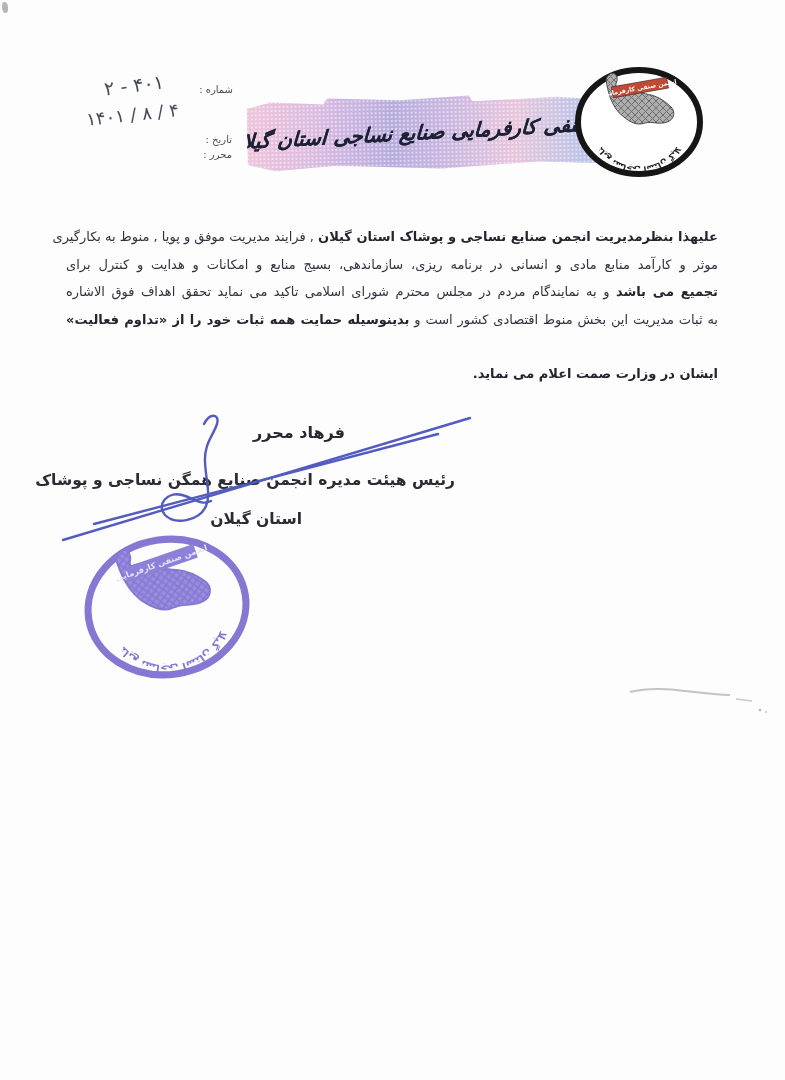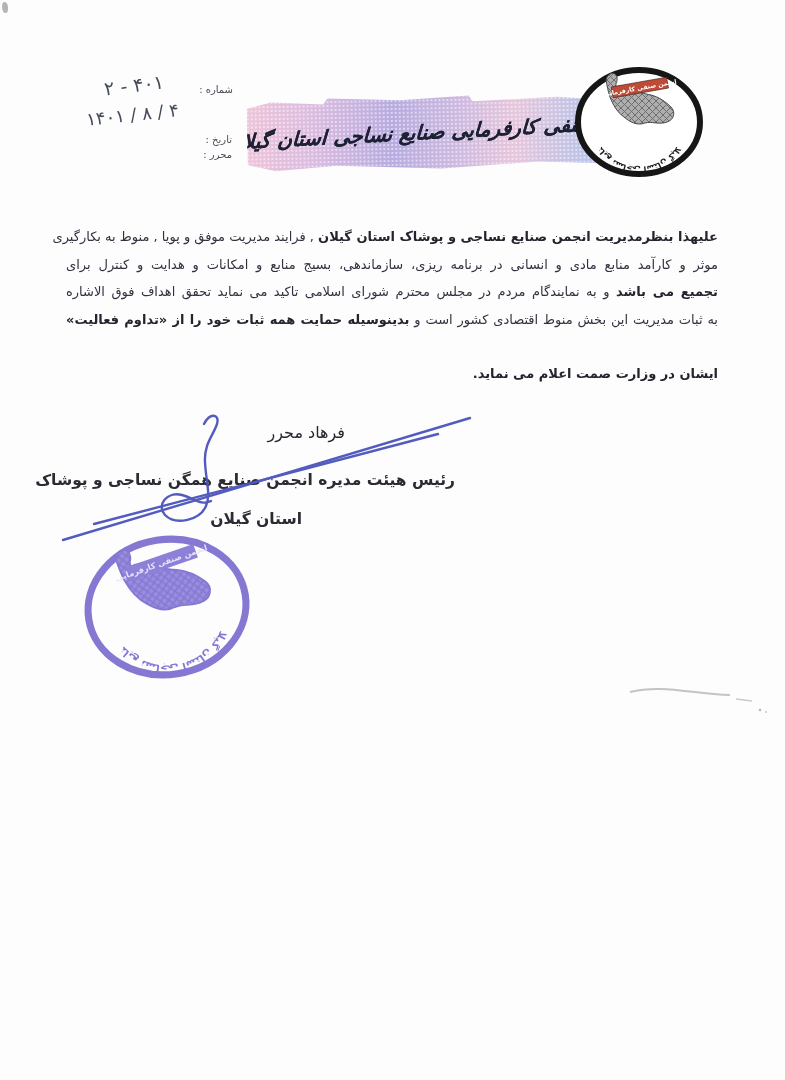--- a/index.html
+++ b/index.html
@@ -54,21 +54,21 @@
     position:absolute; left:66px; top:223px; width:652px;
     direction:rtl; font-size:13px; line-height:27.6px; color:#30323f;
   }
   .bline { text-align:justify; text-align-last:justify; white-space:nowrap; }
   .bline.last { text-align-last:right; white-space:normal; }
   .bline.gap { margin-top:27px; }
   .bline .bold { font-weight:bold; color:#23242e; }
 
   
   .sig-name   { position:absolute; top:423px; right:440px; direction:rtl;
-                font-size:16px; font-weight:normal; color:#26272f; white-space:nowrap; }
+                font-size:16px; font-weight:bold; color:#26272f; white-space:nowrap; }
   .sig-title  { position:absolute; top:471px; right:330px; direction:rtl;
                 font-size:15.5px; font-weight:600; color:#2a2b33; white-space:nowrap; }
   .sig-region { position:absolute; top:510px; right:483px; direction:rtl;
                 font-size:15.5px; font-weight:600; color:#2a2b33; white-space:nowrap;text-align:right; }
   .sig-ink { position:absolute; left:18px; top:400px; width:500px; height:165px;
              pointer-events:none; }
 
   
   .smudge { position:absolute; left:622px; top:670px; width:150px; height:50px;
             filter:blur(.4px); }

